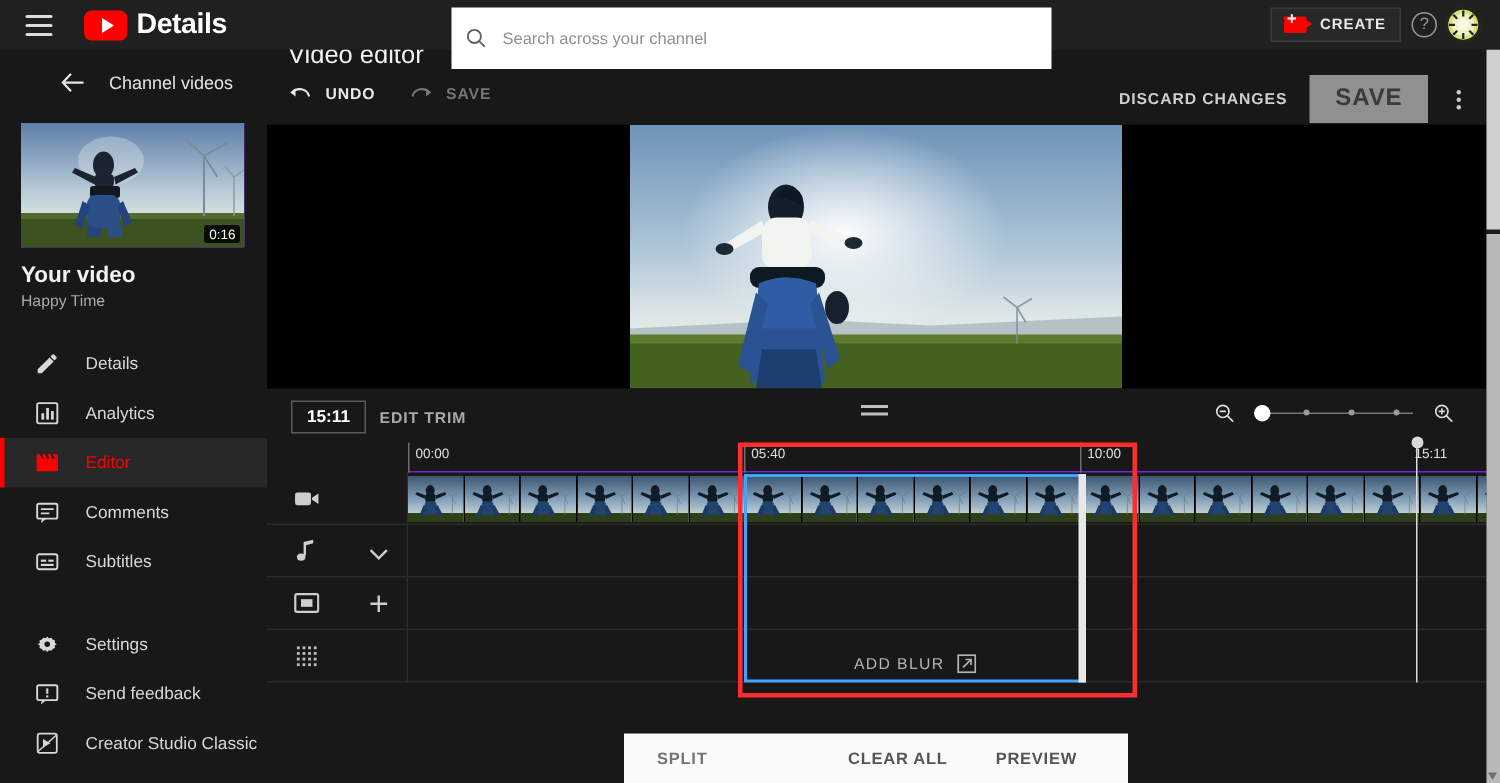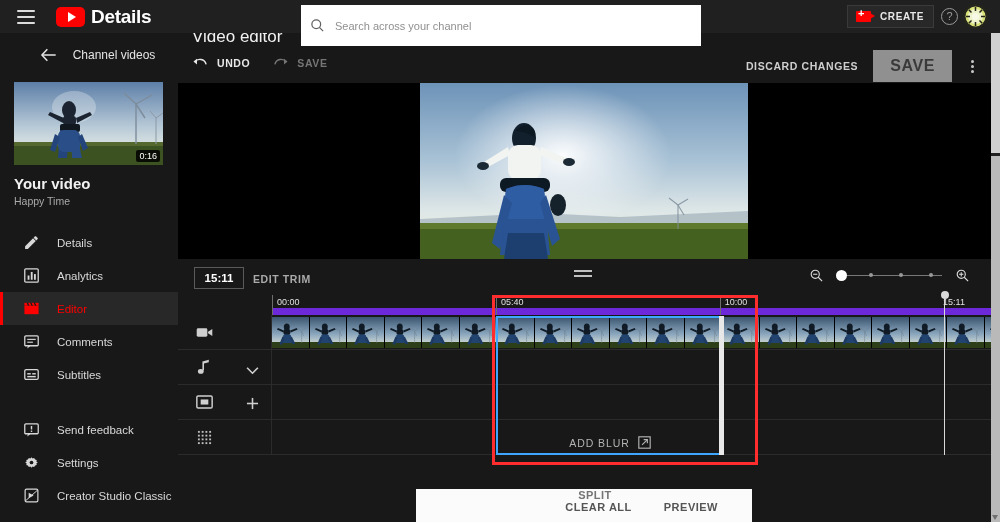--- a/index.html
+++ b/index.html
@@ -106,21 +106,21 @@
   .drag-handle i { display: block; height: 2px; background: #c0c0c0; margin-bottom: 3px; }
   .zoom-wrap { position: absolute; right: 22px; top: 9px; display: flex; align-items: center; }
   .zoom-track { position: relative; width: 105px; height: 14px; margin: 0 13px; cursor: pointer; }
   .zoom-line { position: absolute; top: 6px; left: 0; width: 105px; height: 1.5px; background: #777; }
   .zoom-tick { position: absolute; top: 4.5px; width: 4px; height: 4px; background: #9a9a9a; border-radius: 50%; }
   .zoom-knob { position: absolute; top: 1px; left: -1px; width: 11px; height: 11px;
     background: #fff; border-radius: 50%; cursor: grab; }
 
   
   .timeline { position: relative; width: 814px; height: 190px; background: #181818; }
-  .ruler { position: relative; height: 20px; margin-left: 94px; border-bottom: 7px solid #6d28d9; }
+  .ruler { position: relative; height: 20px; margin-left: 94px; border-bottom: 1px solid #6d28d9; }
   .ruler-mark { position: absolute; top: 0; height: 20px; border-left: 1px solid #6d6d6d; padding-left: 4px;
     color: #e0e0e0; font-size: 9px; line-height: 14px; white-space: nowrap; }
   .ruler-mark.right { border-left: none; border-right: 1px solid transparent; padding: 0; }
   .track-heads { position: absolute; left: 0; top: 20px; width: 94px; }
   .track-head { position: relative; height: 35px; border-bottom: 1px solid #2b2b2b;
     border-right: 1px solid #2b2b2b; display: flex; align-items: center; }
   .th-icon { margin-left: 17px; width: 18px; display: flex; align-items: center; justify-content: center; }
   .th-act { position: absolute; right: 12px; top: 11px; cursor: pointer; }
   .tracks { position: absolute; left: 94px; top: 20px; width: 720px; }
   .track-row { position: relative; height: 35px; border-bottom: 1px solid #2b2b2b; }
@@ -134,21 +134,21 @@
     letter-spacing: .9px; cursor: pointer; }
   .add-blur span { margin-right: 8px; }
   .handle-bar { position: absolute; top: 0; width: 5px; background: #e8e8e8; z-index: 13; cursor: ew-resize; }
   .red-anno { position: absolute; border: 3px solid #ff2d2d; z-index: 25; pointer-events: none; }
   .playhead { position: absolute; top: 0; width: 1px; background: #d9d9d9; z-index: 20; }
   .playhead::before { content: ""; position: absolute; top: -6px; left: -3.5px;
     width: 8px; height: 8px; border-radius: 50%; background: #d9d9d9; }
 
   
   .bottom-bar { position: absolute; left: 416px; top: 489px; width: 336px; height: 33px;
-    background: #fbfbfb; display: flex; align-items: center; z-index: 30; flex-direction: column; }
+    background: #fbfbfb; display: flex; align-items: center; z-index: 30; }
   .bb-left { color: #757575; font-size: 11px; font-weight: bold; letter-spacing: .5px; margin-left: 22px; cursor: pointer; }
   .bb-right { margin-left: auto; display: flex; align-items: center; margin-right: 34px; }
   .bb-right div { color: #555; font-size: 11px; font-weight: bold; letter-spacing: .5px; margin-left: 32px; cursor: pointer; }
 
   
   .vscroll { position: absolute; right: 0; top: 33px; width: 9px; height: 489px; background: #1e1e1e; z-index: 35; }
   .vscroll .thumb { position: absolute; left: 0; top: 0; width: 9px; height: 120px;
     background: #d0d0d0; cursor: grab; }
   .vscroll2 { position: absolute; right: 0; top: 156px; width: 9px; height: 366px;
     background: #b9b9b9; z-index: 36; }
@@ -311,36 +311,36 @@
           </svg>
         </div>
         <div class="mi-label">Subtitles</div>
       </div>
 
       <div class="menu-gap"></div>
 
       <div class="menu-item">
         <div class="mi-icon">
           <svg width="17" height="17" viewBox="0 0 24 24">
+            <path d="M12 8.5a3.5 3.5 0 100 7 3.5 3.5 0 000-7zm9 3.5l-2-1.2.3-2.3-2.2-.9-1.4-1.8-2.2.6L12 4.7l-1.5 1.7-2.2-.6-1.4 1.8-2.2.9.3 2.3L3 12l2 1.2-.3 2.3 2.2.9 1.4 1.8 2.2-.6L12 19.3l1.5-1.7 2.2.6 1.4-1.8 2.2-.9-.3-2.3z" fill="#d8d8d8"></path>
+            <circle cx="12" cy="12" r="2.6" fill="#181818"></circle>
+          </svg>
+        </div>
+        <div class="mi-label">Settings</div>
+      </div>
+      <div class="menu-item">
+        <div class="mi-icon">
+          <svg width="17" height="17" viewBox="0 0 24 24">
             <rect x="2.5" y="4" width="19" height="14" rx="1.5" fill="none" stroke="#d8d8d8" stroke-width="1.8"></rect>
             <path d="M7 18l-1 4 5-4z" fill="#d8d8d8"></path>
             <rect x="11" y="7" width="2" height="5" fill="#d8d8d8"></rect>
             <rect x="11" y="13.5" width="2" height="2" fill="#d8d8d8"></rect>
           </svg>
         </div>
         <div class="mi-label">Send feedback</div>
-      </div>
-      <div class="menu-item">
-        <div class="mi-icon">
-          <svg width="17" height="17" viewBox="0 0 24 24">
-            <path d="M12 8.5a3.5 3.5 0 100 7 3.5 3.5 0 000-7zm9 3.5l-2-1.2.3-2.3-2.2-.9-1.4-1.8-2.2.6L12 4.7l-1.5 1.7-2.2-.6-1.4 1.8-2.2.9.3 2.3L3 12l2 1.2-.3 2.3 2.2.9 1.4 1.8 2.2-.6L12 19.3l1.5-1.7 2.2.6 1.4-1.8 2.2-.9-.3-2.3z" fill="#d8d8d8"></path>
-            <circle cx="12" cy="12" r="2.6" fill="#181818"></circle>
-          </svg>
-        </div>
-        <div class="mi-label">Settings</div>
       </div>
       <div class="menu-item">
         <div class="mi-icon">
           <svg width="17" height="17" viewBox="0 0 24 24">
             <rect x="3" y="3" width="18" height="18" rx="2" fill="none" stroke="#d8d8d8" stroke-width="1.7"></rect>
             <path d="M8 8l7 4-7 4z" fill="#d8d8d8"></path>
             <line x1="3" y1="20" x2="21" y2="4" stroke="#d8d8d8" stroke-width="1.4"></line>
           </svg>
         </div>
         <div class="mi-label">Creator Studio Classic</div>

